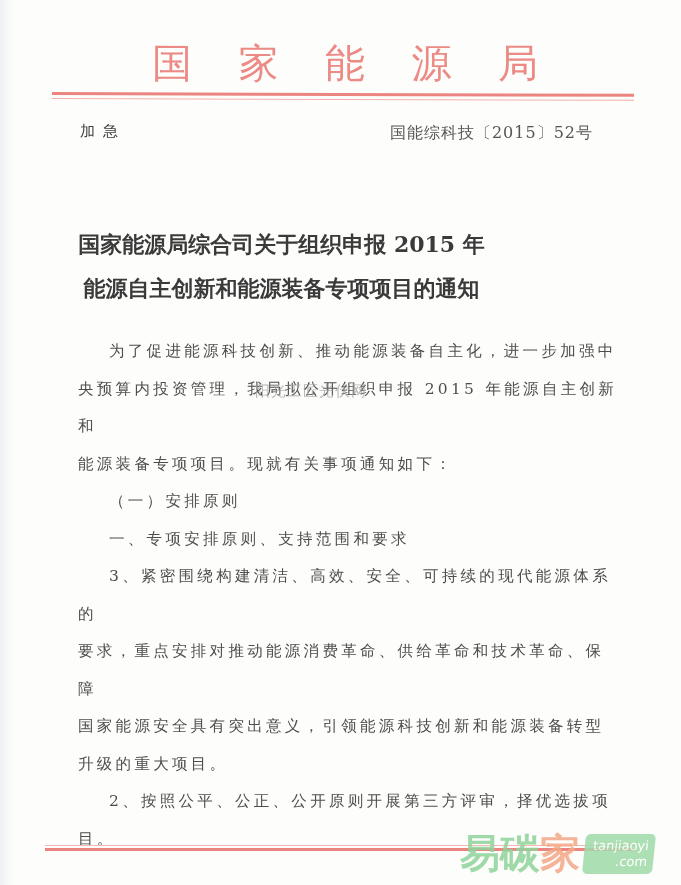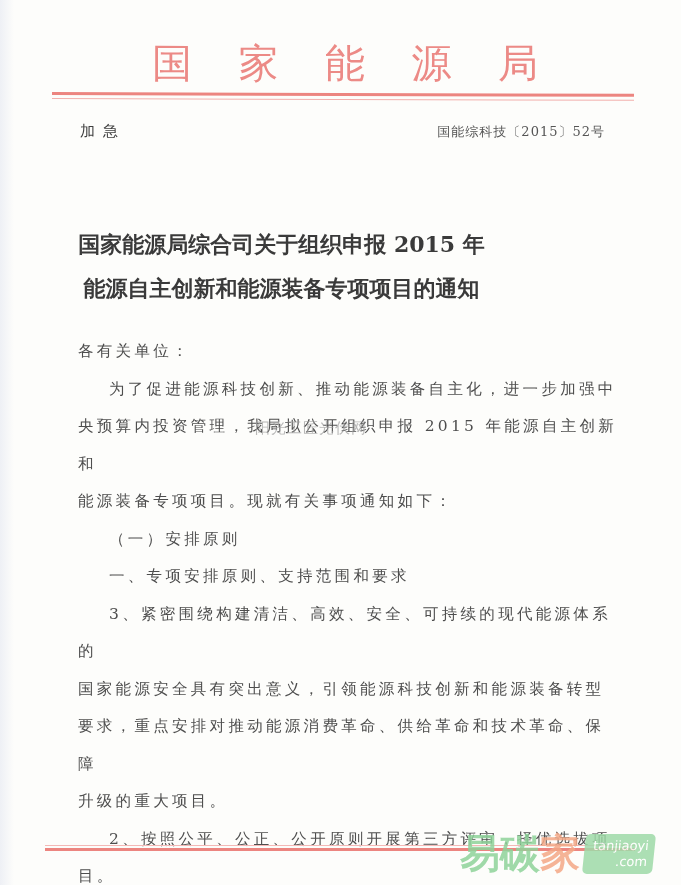--- a/index.html
+++ b/index.html
@@ -24,21 +24,21 @@
       position: absolute; left: 52px; top: 92px; width: 582px; height: 9px;
       transform: rotate(0.18deg); transform-origin: left center;
     }
     .red-rule-top .thick { position: absolute; top: 0; left: 0; right: 0; height: 3px; background: #ec8580; }
     .red-rule-top .thin { position: absolute; top: 6px; left: 0; right: 0; height: 1px; background: #f2b0ad; }
     .urgency {
       position: absolute; left: 80px; top: 122px; font-size: 15px; font-weight: normal;
       letter-spacing: 8px; color: #3e3e3e;
     }
     .doc-number {
-      position: absolute; right: 76px; top: 123px; font-size: 13px; color: #555;
+      position: absolute; right: 88px; top: 123px; font-size: 16px; color: #555;
       letter-spacing: 1px;
     }
     .doc-heading {
       position: absolute; top: 222px; left: 0; width: 563px; text-align: center;
       font-size: 22px; font-weight: bold; color: #3a3a3a; line-height: 44px;
     }
     .body-text {
       position: absolute; left: 78px; top: 333px; width: 540px;
       font-size: 15.5px; line-height: 37.5px; color: #4e4e4e; letter-spacing: 3.3px;
     }
@@ -87,32 +87,31 @@
 
 <div class="urgency">加急</div>
 <div class="doc-number">国能综科技〔2015〕52号</div>
 
 <div class="doc-heading">
   <div>国家能源局综合司关于组织申报 2015 年</div>
   <div>能源自主创新和能源装备专项项目的通知</div>
 </div>
 
 <div class="body-text">
-  <p>各有关单位：</p>
   <p class="indent">为了促进能源科技创新、推动能源装备自主化，进一步加强中</p>
   <div class="obscured-wrap">
     <p>央预算内投资管理，我局拟公开组织申报 2015 年能源自主创新和</p>
     <span class="wm-overlay">阳光工匠光伏网</span>
   </div>
   <p>能源装备专项项目。现就有关事项通知如下：</p>
   <p class="indent">（一）安排原则</p>
   <p class="indent">一、专项安排原则、支持范围和要求</p>
   <p class="indent">3、紧密围绕构建清洁、高效、安全、可持续的现代能源体系的</p>
+  <p>要求，重点安排对推动能源消费革命、供给革命和技术革命、保障</p>
   <p>国家能源安全具有突出意义，引领能源科技创新和能源装备转型</p>
-  <p>要求，重点安排对推动能源消费革命、供给革命和技术革命、保障</p>
   <p>升级的重大项目。</p>
   <p class="indent">2、按照公平、公正、公开原则开展第三方评审，择优选拔项目。</p>
 
 </div>
 
 <div class="red-rule-bottom">
   <div class="thin"></div>
   <div class="thick"></div>
 </div>
 

